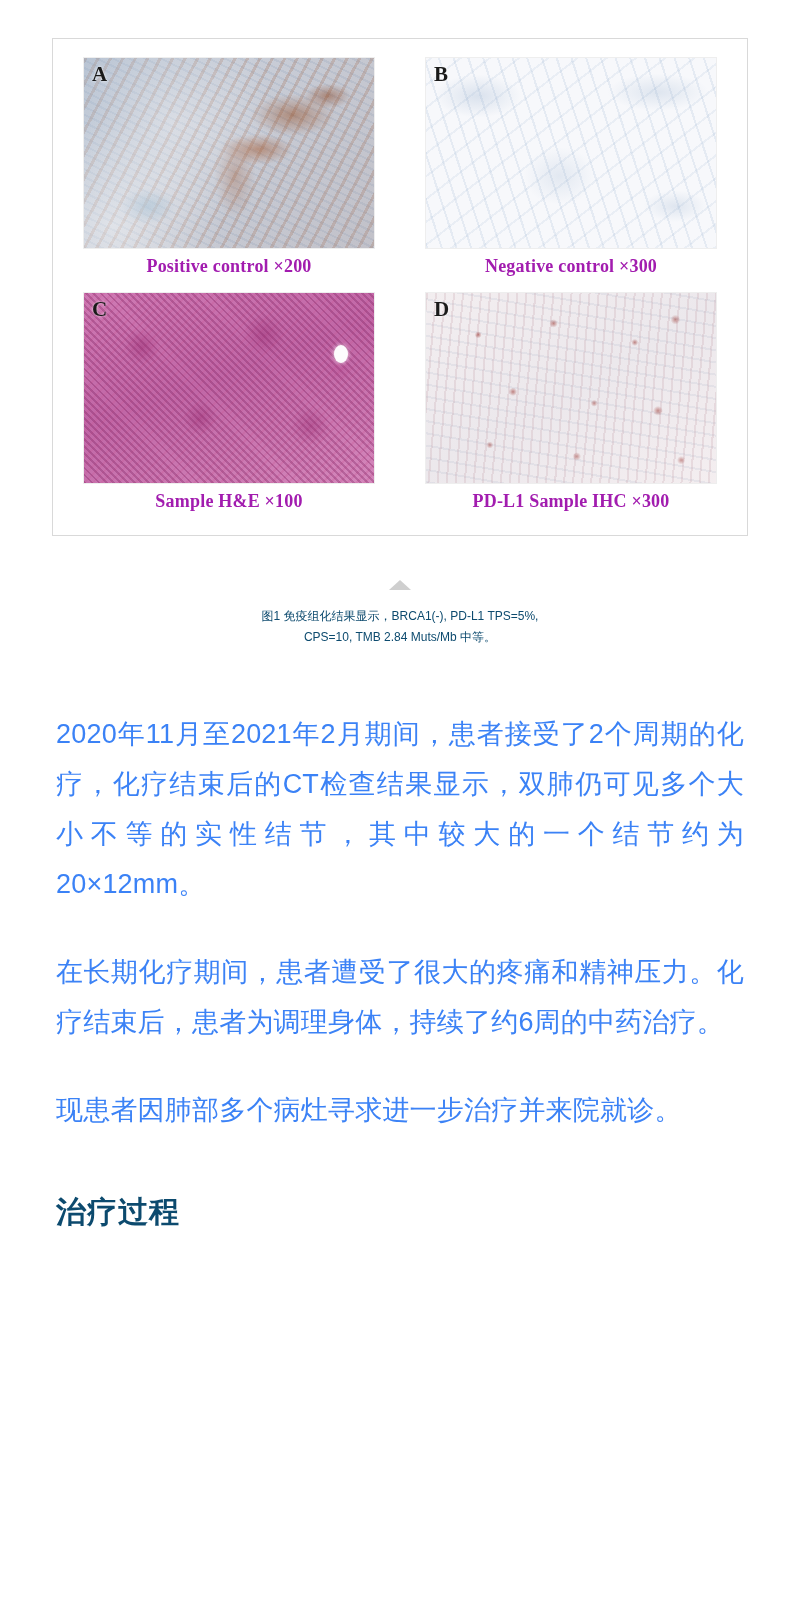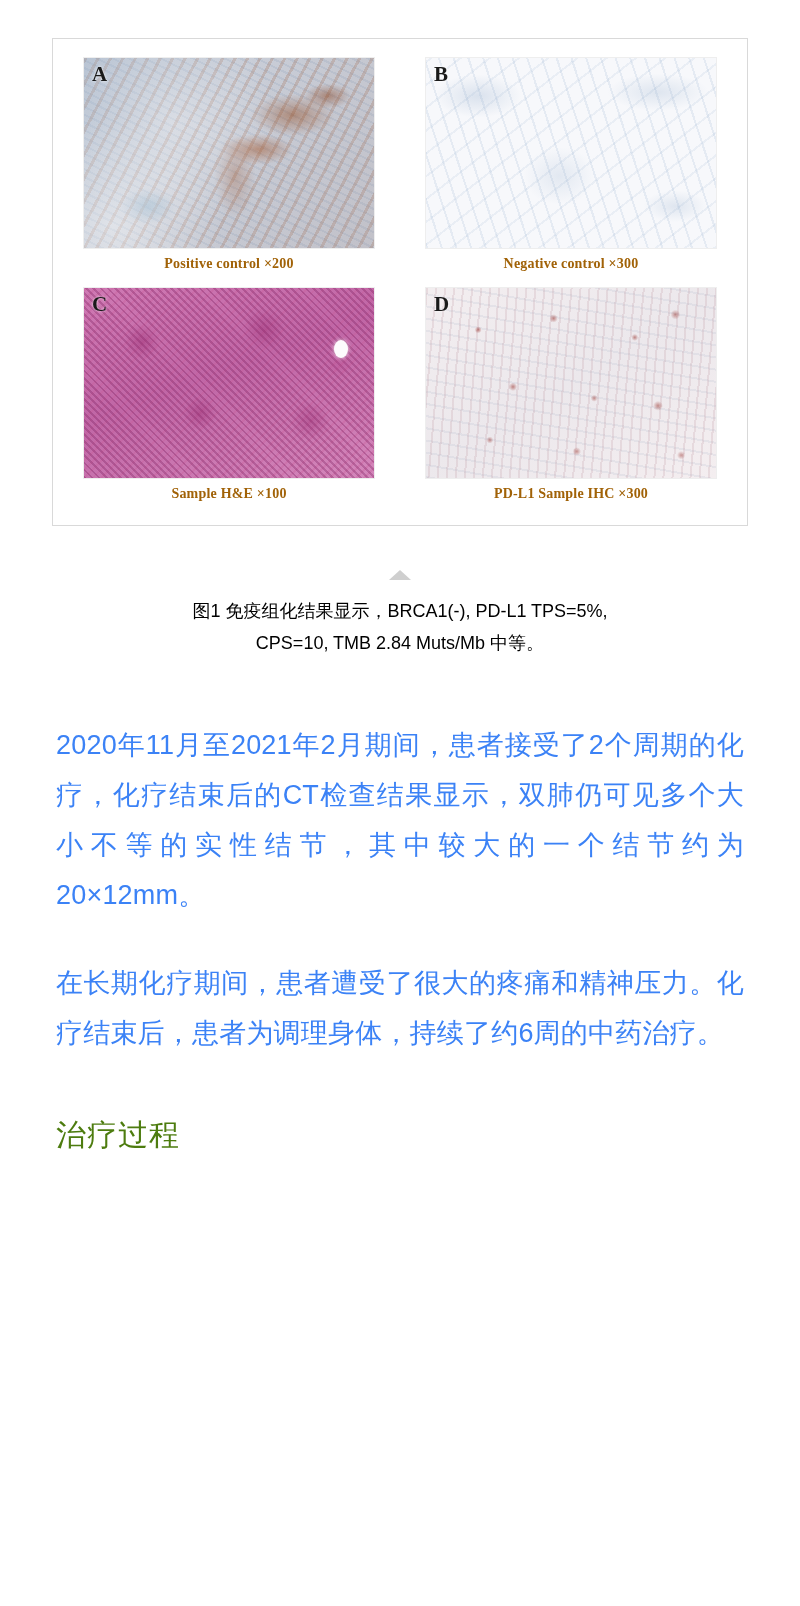--- a/index.html
+++ b/index.html
@@ -58,22 +58,22 @@
     font-family: "Liberation Serif", "DejaVu Serif", serif;
     font-weight: bold;
     font-size: 21px;
     color: #1a1a1a;
     z-index: 5;
     text-shadow: 0 0 3px rgba(255,255,255,0.9);
   }
   .panel-caption {
     font-family: "Liberation Serif", "DejaVu Serif", serif;
     font-weight: bold;
-    font-size: 14px;
-    color: #a16207;
+    font-size: 18px;
+    color: #a21caf;
     padding: 7px 0 9px 0;
     letter-spacing: 0.2px;
   }
 
   
   .micro-a {
     background:
       radial-gradient(ellipse 40px 26px at 22% 78%, rgba(120,160,190,0.55), transparent 70%),
       radial-gradient(ellipse 60px 30px at 72% 30%, rgba(150,80,40,0.50), transparent 70%),
       radial-gradient(ellipse 50px 22px at 60% 48%, rgba(160,85,45,0.55), transparent 70%),
@@ -153,45 +153,45 @@
   }
   .caret {
     width: 0;
     height: 0;
     margin: 0 auto 16px auto;
     border-left: 11px solid transparent;
     border-right: 11px solid transparent;
     border-bottom: 10px solid #cfcfcf;
   }
   .fig-caption {
-    font-size: 18px;
+    font-size: 12px;
     line-height: 1.75;
-    color: #000000;
+    color: #0c4a6e;
     padding: 0 120px;
   }
 
   
   .body {
     margin: 62px 56px 0 56px;
   }
   .body p {
     font-size: 27px;
     line-height: 1.85;
     color: #3b82f6;
     margin: 0 0 38px 0;
     text-align: justify;
     text-justify: inter-ideograph;
     letter-spacing: 0.2px;
   }
   .section-heading {
     margin: 56px 56px 30px 56px;
     font-family: "Liberation Serif", "DejaVu Serif", serif;
     font-size: 30px;
-    font-weight: normal;
-    color: #4d7c0f;
+    font-weight: bold;
+    color: #0c4a6e;
     letter-spacing: 1px;
   }
 </style>
 </head>
 <body>
 
 <div class="page">
 
   <div class="figure-frame">
     <div class="panel-grid">
@@ -232,17 +232,18 @@
     <div class="caret"></div>
     <div class="fig-caption">
       <div>图1  免疫组化结果显示，BRCA1(-), PD-L1 TPS=5%,</div>
       <div>CPS=10, TMB 2.84 Muts/Mb 中等。</div>
     </div>
   </div>
 
   <div class="body">
     <p>2020年11月至2021年2月期间，患者接受了2个周期的化疗，化疗结束后的CT检查结果显示，双肺仍可见多个大小不等的实性结节，其中较大的一个结节约为20×12mm。</p>
     <p>在长期化疗期间，患者遭受了很大的疼痛和精神压力。化疗结束后，患者为调理身体，持续了约6周的中药治疗。</p>
+    <p>现患者因肺部多个病灶寻求进一步治疗并来院就诊。</p>
   </div>
 
   <div class="section-heading">治疗过程</div>
 
 </div>
 
 </body></html>

